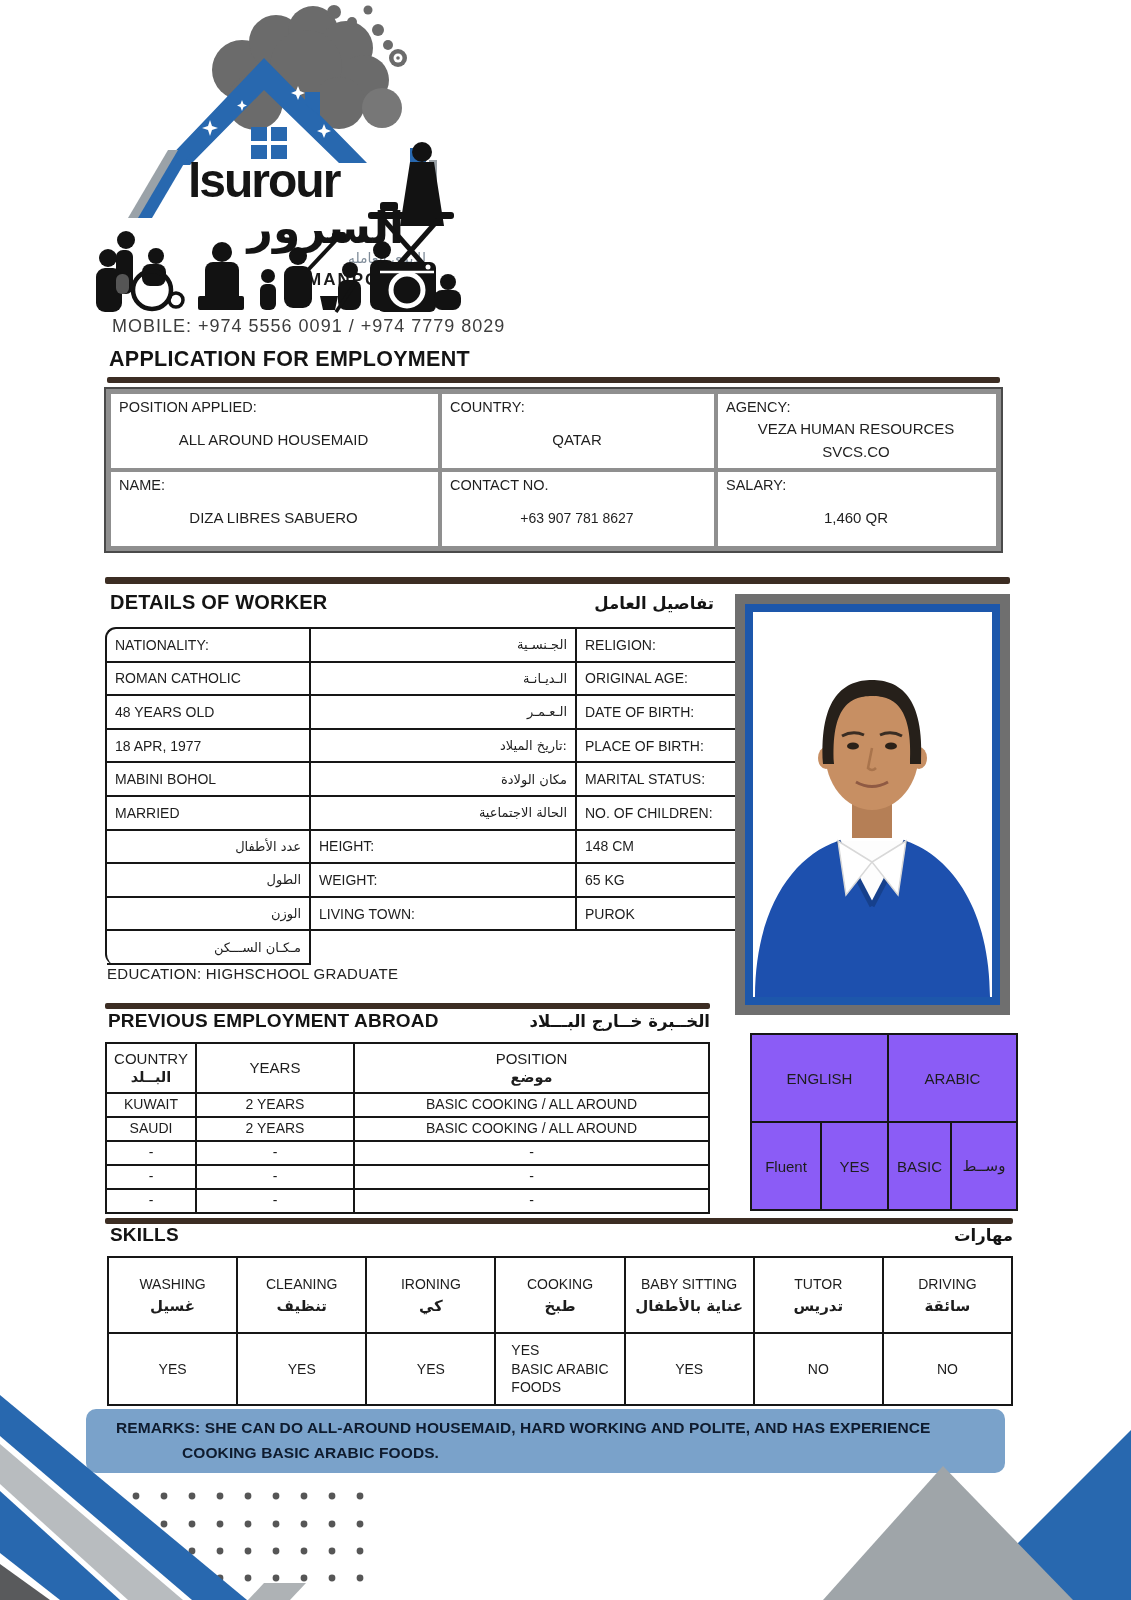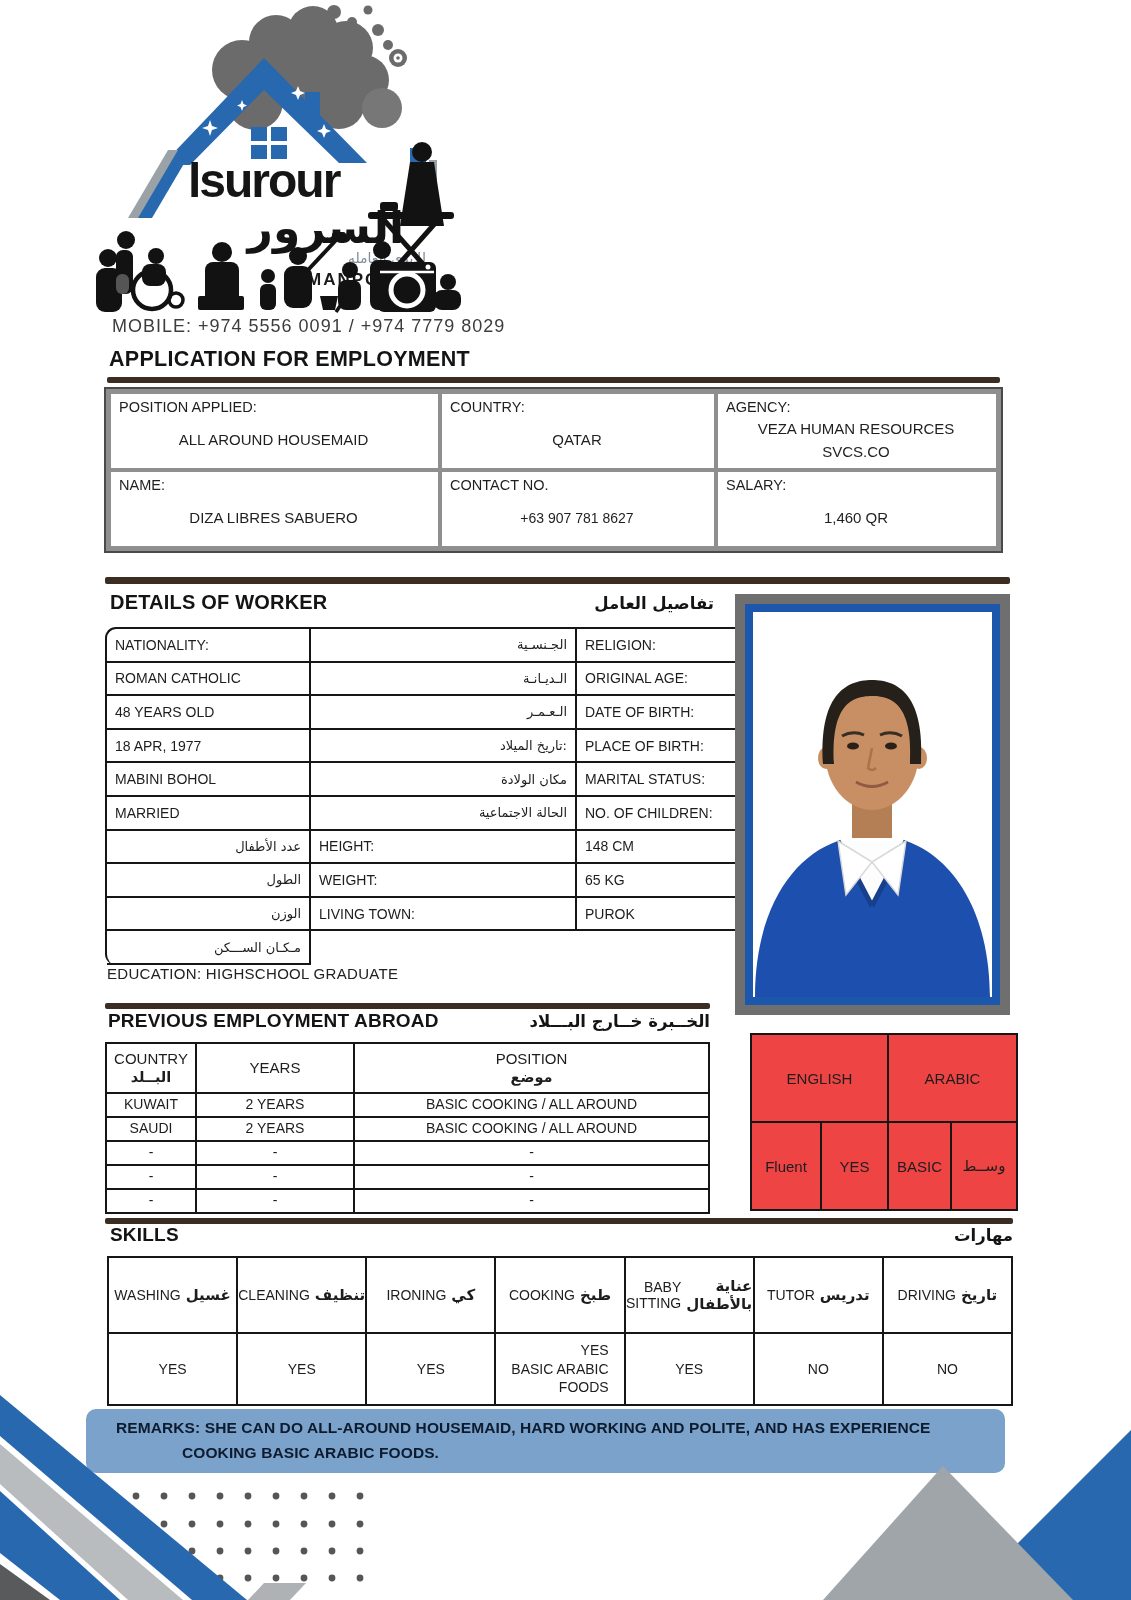--- a/index.html
+++ b/index.html
@@ -41,38 +41,38 @@
       border-top:2px solid #161616;border-left:2px solid #161616;display:grid;
       grid-template-columns:90px 158px 1fr;grid-template-rows:50px;grid-auto-rows:24px;box-sizing:border-box;}
   .etc{border-right:2px solid #161616;border-bottom:2px solid #161616;display:flex;
        flex-direction:column;align-items:center;justify-content:center;text-align:center;
        font-size:14px;color:#1d1d1d;line-height:1.25;min-width:0;}
   .eth{font-size:15px;}
   .eth .arab{font-weight:bold;font-size:14.5px;}
 
   
   .lang{position:absolute;left:750px;top:1033px;width:268px;height:178px;
-        border:2px solid #161616;box-sizing:border-box;display:grid;grid-template-rows:88px 1fr;background:#ef4444;}
+        border:2px solid #161616;box-sizing:border-box;display:grid;grid-template-rows:88px 1fr;background:#8b5cf6;}
   .lang-top{display:grid;grid-template-columns:137px 1fr;}
   .lang-bot{display:grid;grid-template-columns:70px 67px 63px 1fr;}
   .lc{border-right:2px solid #161616;border-bottom:2px solid #161616;display:flex;
       align-items:center;justify-content:center;font-size:15px;color:#1d1d1d;}
   .lang-top .lc{border-bottom:2px solid #161616;}
   .lang-bot .lc{border-bottom:none;}
   .lc:last-child{border-right:none;}
 
   
   .skills-head{position:absolute;left:110px;top:1224px;width:903px;display:flex;
                justify-content:space-between;align-items:baseline;}
   .sk{position:absolute;left:107px;top:1256px;width:906px;background:#fff;
       border-top:2px solid #161616;border-left:2px solid #161616;display:grid;
       grid-template-columns:repeat(7,1fr);grid-template-rows:76px 72px;box-sizing:border-box;}
   .skc{border-right:2px solid #161616;border-bottom:2px solid #161616;display:flex;
-       flex-direction:row;align-items:center;justify-content:center;gap:5px;
-       text-align:right;min-width:0;padding:2px;}
+       flex-direction:column;align-items:center;justify-content:center;gap:5px;
+       text-align:left;min-width:0;padding:2px;}
   .skl{font-size:14px;color:#1d1d1d;}
   .ska{font-size:15px;font-weight:bold;color:#1d1d1d;}
   .skv{font-size:14px;color:#1d1d1d;white-space:pre-line;line-height:1.35;}
 
   
   .remarks{position:absolute;left:86px;top:1409px;width:919px;background:#7aa2ca;
            border-radius:10px;display:flex;align-items:center;box-sizing:border-box;}
   .remarks p{margin:7px 16px 7px 0;padding-left:96px;text-indent:-66px;font-weight:bold;
              font-size:15.5px;color:#0e1b2e;line-height:1.6;letter-spacing:.1px;}
 
@@ -359,21 +359,21 @@
       <div class="skc">
         <div class="skl">BABY SITTING</div>
         <div class="ska arab">عناية بالأطفال</div>
       </div>
       <div class="skc">
         <div class="skl">TUTOR</div>
         <div class="ska arab">تدريس</div>
       </div>
       <div class="skc">
         <div class="skl">DRIVING</div>
-        <div class="ska arab">تاريخ</div>
+        <div class="ska arab">سائقة</div>
       </div>
       <div class="skc skv">YES</div>
       <div class="skc skv">YES</div>
       <div class="skc skv">YES</div>
       <div class="skc skv">YES
 BASIC ARABIC
 FOODS</div>
       <div class="skc skv">YES</div>
       <div class="skc skv">NO</div>
       <div class="skc skv">NO</div>

